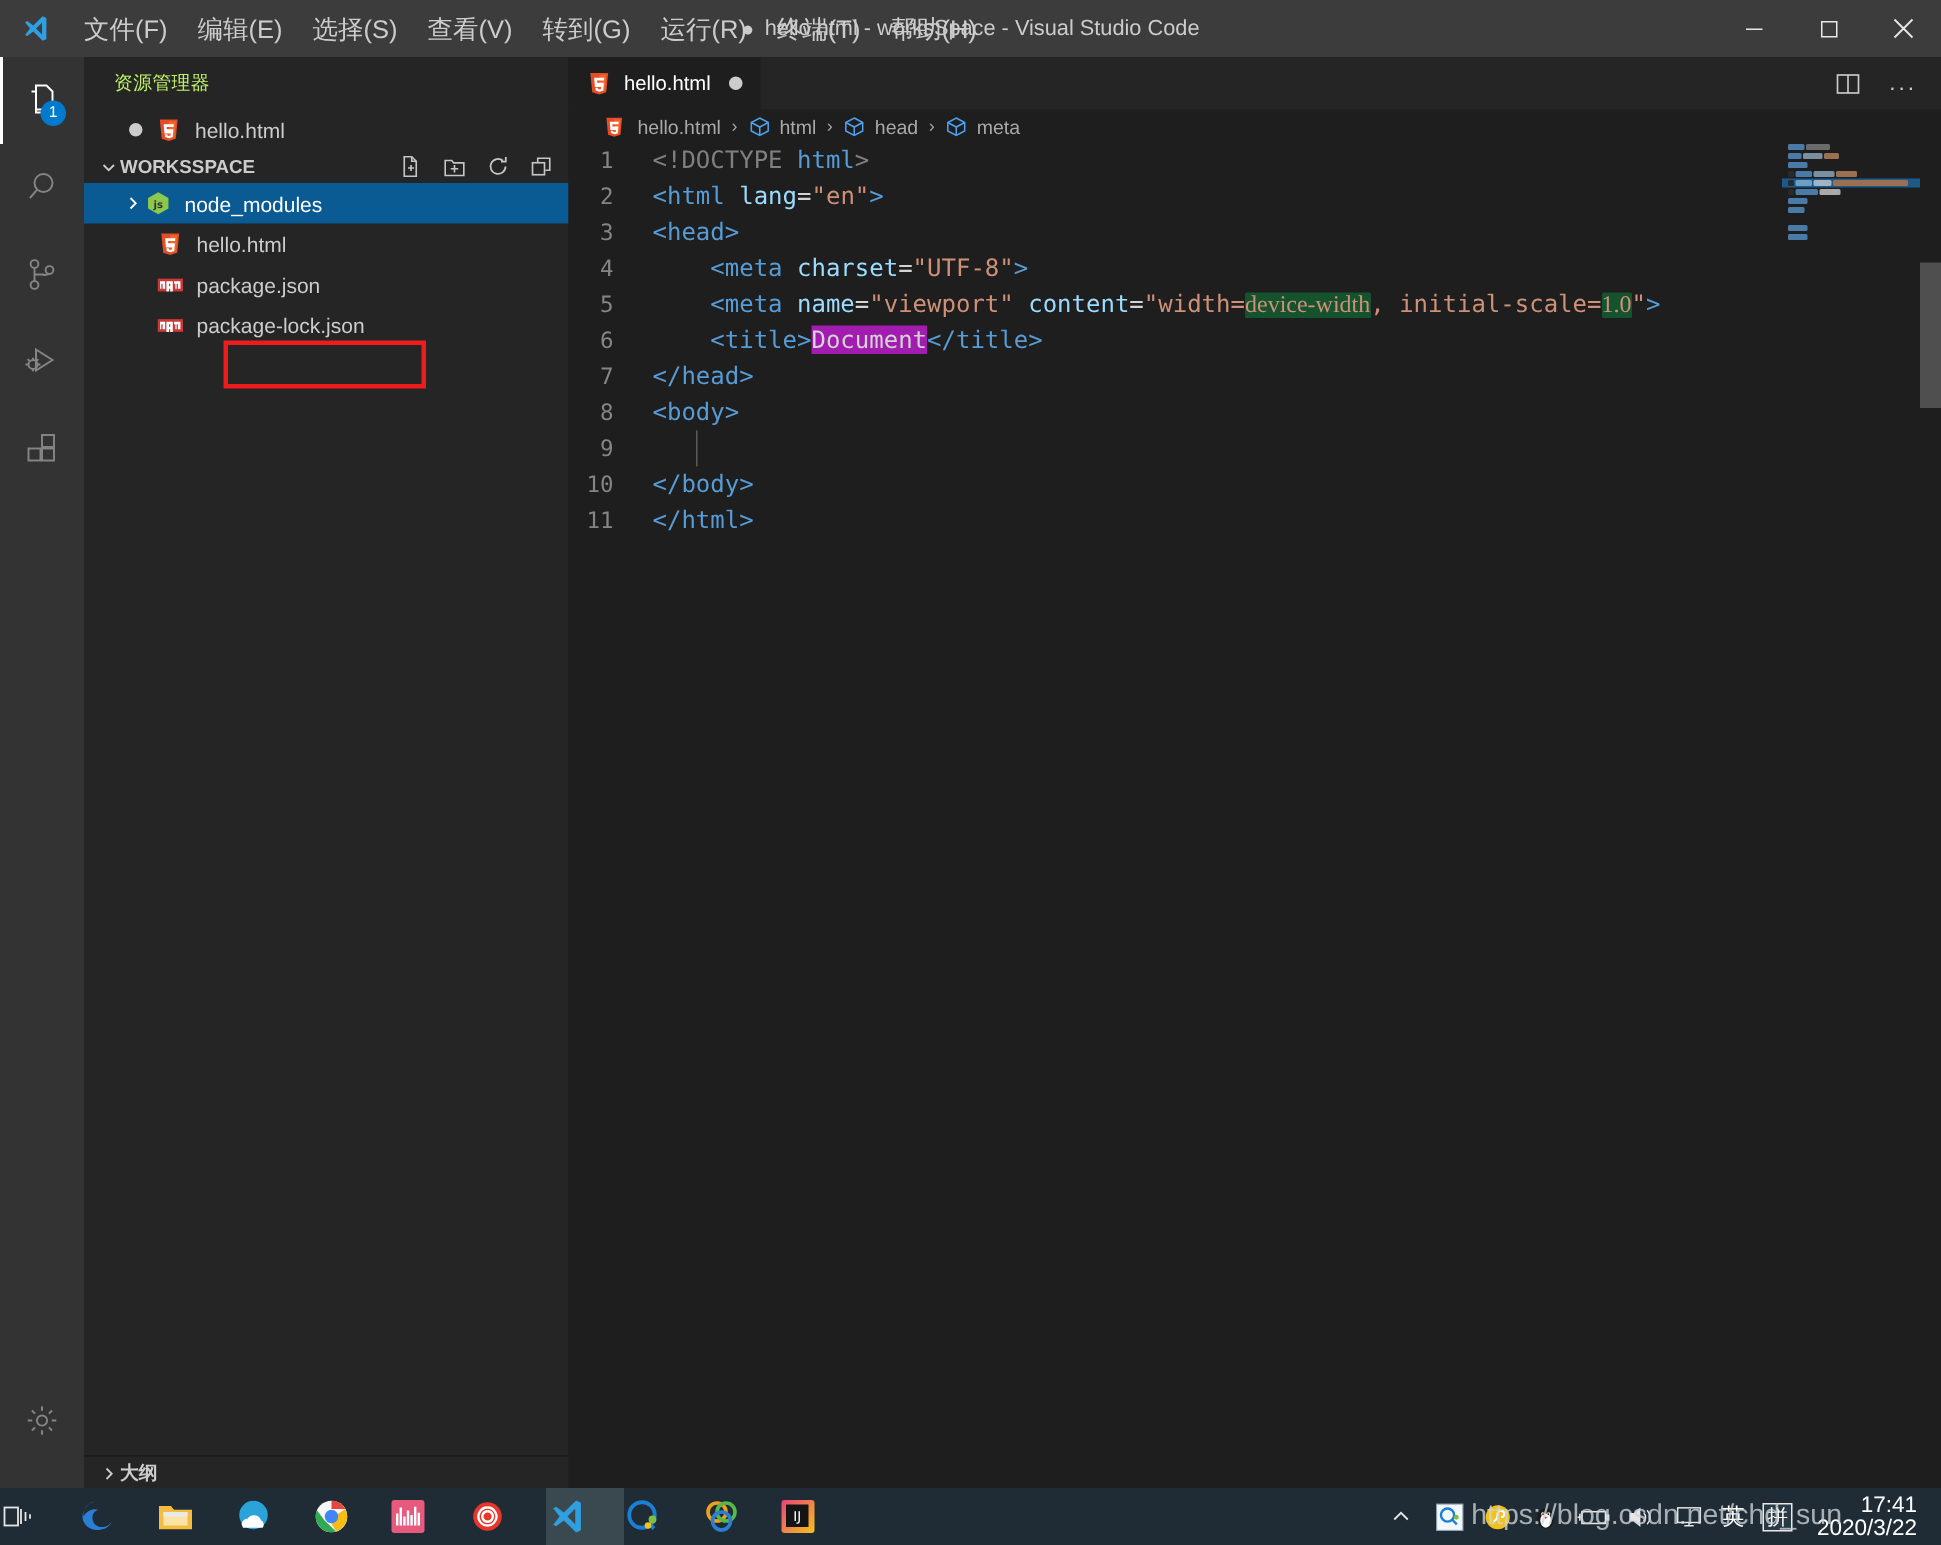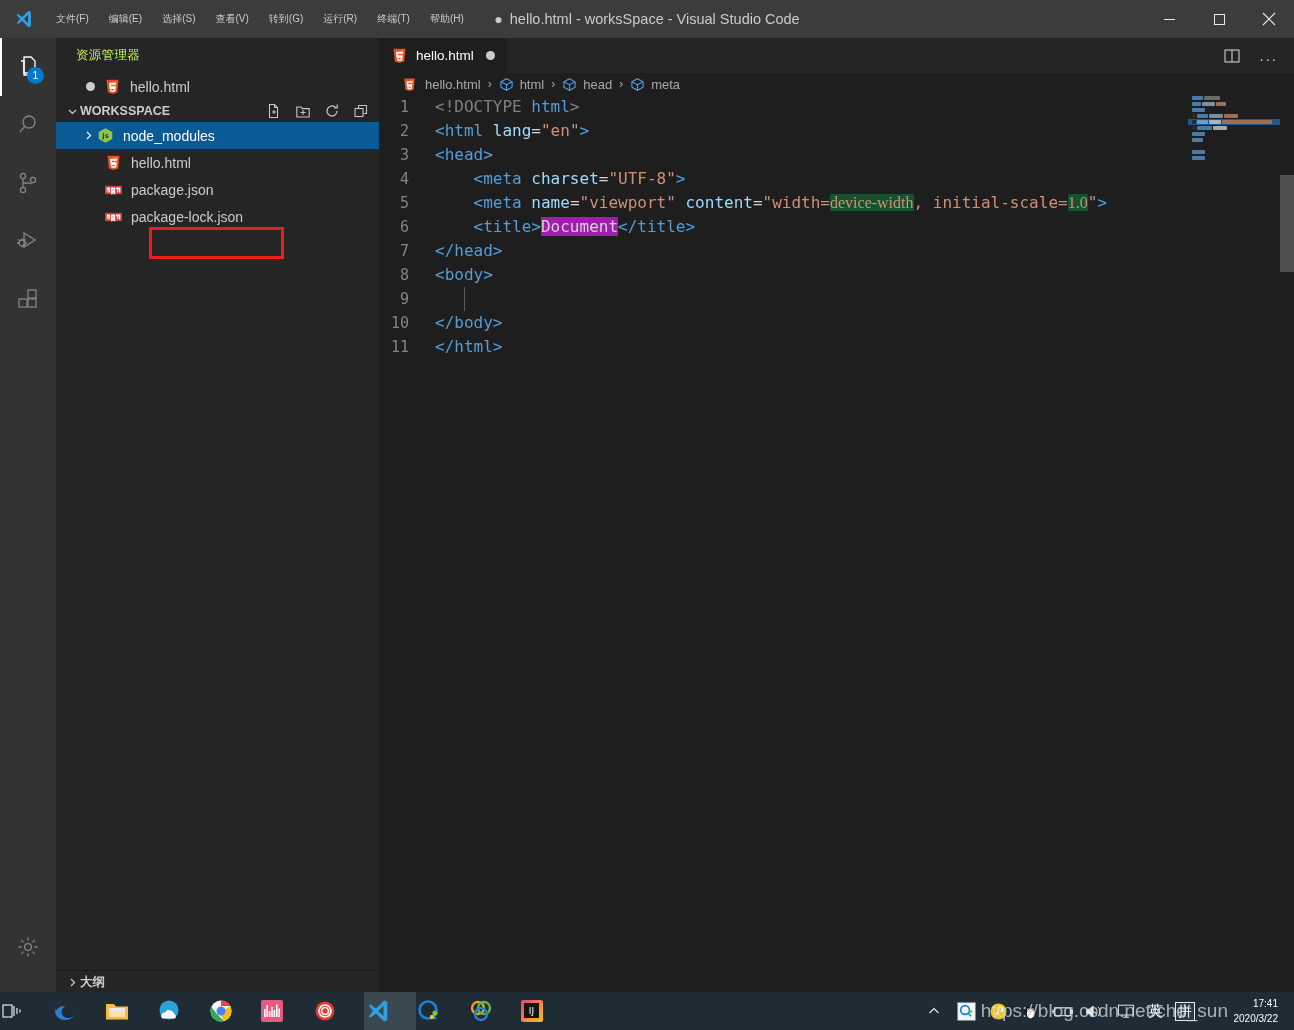--- a/index.html
+++ b/index.html
@@ -13,21 +13,21 @@
 
   
   .titlebar {
     position: absolute; top: 0; left: 0; width: 1294px; height: 38px;
     background: #3c3c3c; display: flex; align-items: center;
   }
   .vscode-logo { width: 46px; height: 38px; display: flex; align-items: center; justify-content: center; }
   .vscode-logo svg { width: 20px; height: 20px; display: block; }
   .menubar { display: flex; align-items: center; height: 38px; }
   .menu-item {
-    color: #cccccc; font-size: 10px; padding: 0 10px; height: 38px;
+    color: #cccccc; font-size: 17px; padding: 0 10px; height: 38px;
     display: flex; align-items: center; white-space: nowrap; cursor: default;
   }
   .title-center {
     position: absolute; left: 0; top: 0; width: 1294px; height: 38px;
     display: flex; align-items: center; justify-content: center;
     color: #cccccc; font-size: 14.5px; pointer-events: none;
   }
   .title-dot { color: #cccccc; margin-right: 7px; font-size: 14px; line-height: 1; }
   .win-controls { position: absolute; right: 0; top: 0; height: 38px; display: flex; }
   .win-btn {
@@ -182,21 +182,21 @@
   .tb-left { display: flex; align-items: center; }
   .tb-btn {
     width: 52px; height: 38px; display: flex; align-items: center; justify-content: flex-start;
   }
   .tb-btn.active { background: #3a4850; }
   .tb-btn svg { display: block; }
   .tb-right { margin-left: auto; display: flex; align-items: center; padding-right: 6px; gap: 6px; }
   .tray-icon { width: 26px; height: 38px; display: flex; align-items: center; justify-content: center; color: #e6e6e6; }
   .tray-icon svg { display: block; }
   .clock {
-    color: #ffffff; font-size: 10px; line-height: 15px; text-align: right;
+    color: #ffffff; font-size: 15px; line-height: 15px; text-align: right;
     padding-left: 6px; padding-right: 10px; min-width: 84px;
   }
   .watermark {
     position: absolute; left: 0; bottom: 0; width: 1294px; height: 38px;
     display: flex; align-items: center; justify-content: flex-end;
     color: #cfd4d8; opacity: .78; font-size: 19px; pointer-events: none;
     padding-right: 66px; font-family: "Liberation Sans", sans-serif;
   }
   .ime-badge {
     border: 1px solid #e8e8e8; color: #ffffff; font-size: 14px;

